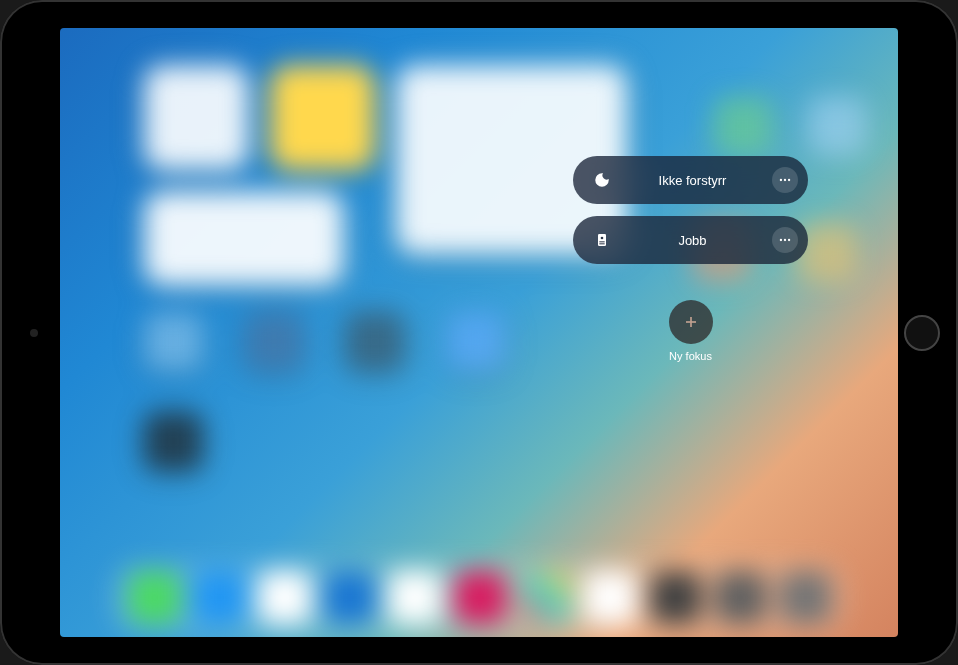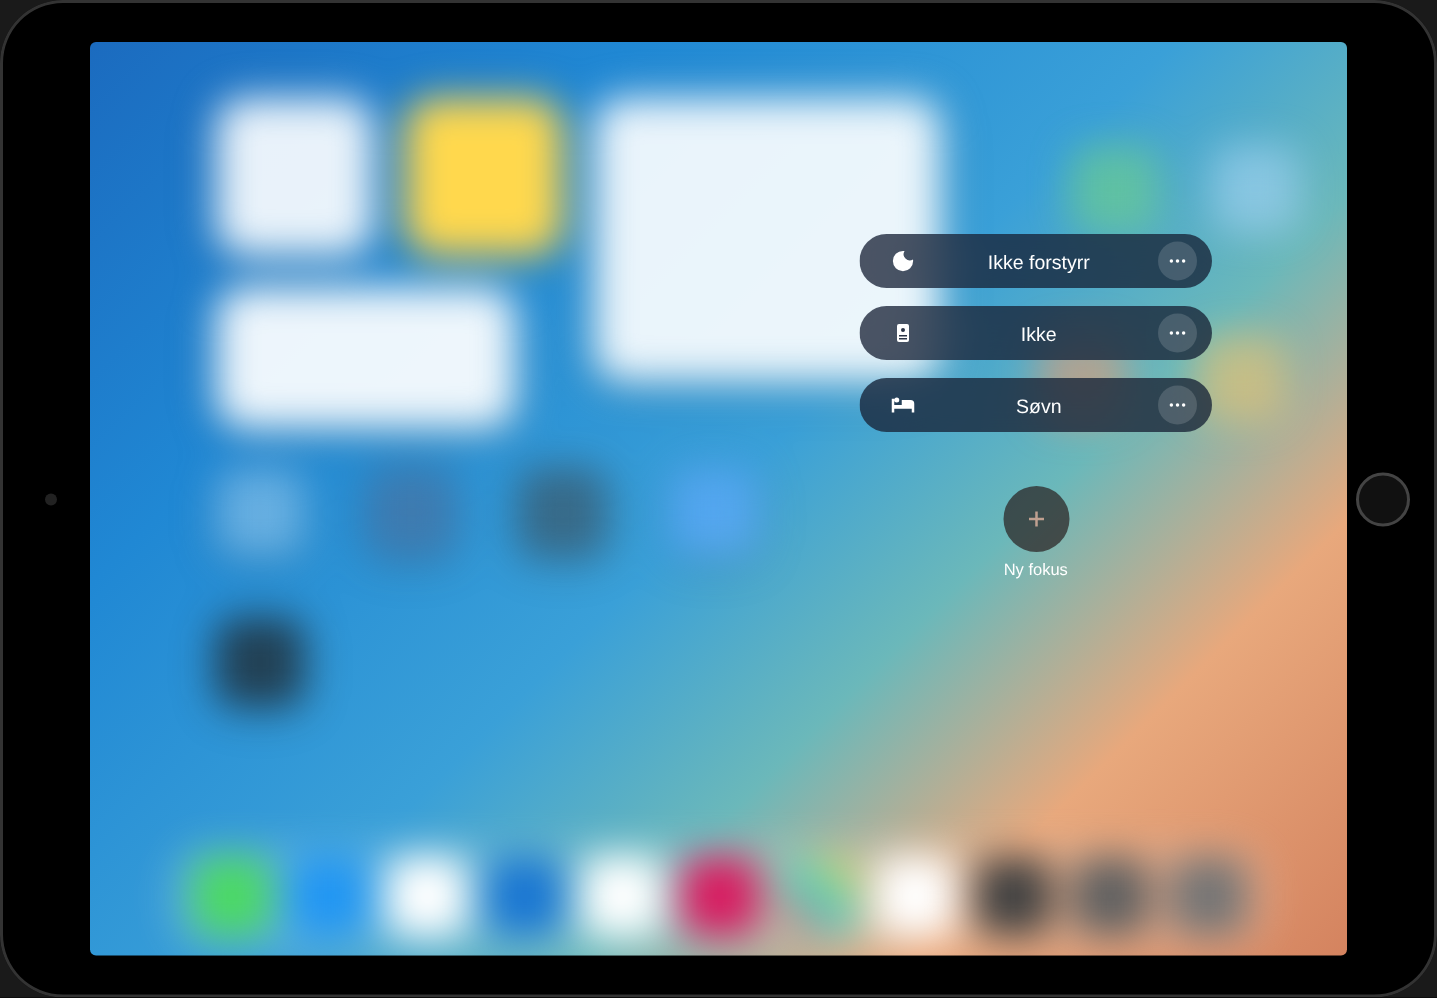--- a/index.html
+++ b/index.html
@@ -159,21 +159,21 @@
       position: absolute;
       top: 128px;
       right: 90px;
       width: 235px;
       display: flex;
       flex-direction: column;
       gap: 12px;
     }
 
     .focus-item {
-      height: 36px;
+      height: 48px;
       background: rgba(20, 30, 50, 0.75);
       backdrop-filter: blur(20px);
       border-radius: 24px;
       display: flex;
       align-items: center;
       padding: 0 10px 0 18px;
       color: #fff;
       cursor: pointer;
     }
 
@@ -315,45 +315,30 @@
 
       <div class="focus-item">
         <span class="focus-icon">
           <svg viewBox="0 0 24 24" fill="#fff" width="16" height="16">
               <rect x="6" y="3" width="12" height="18" rx="2"></rect>
               <circle cx="12" cy="9" r="2" fill="rgba(20,30,50,0.9)"></circle>
               <rect x="8" y="14" width="8" height="1.5" fill="rgba(20,30,50,0.9)"></rect>
               <rect x="8" y="17" width="8" height="1.5" fill="rgba(20,30,50,0.9)"></rect>
             </svg>
         </span>
-        <span class="focus-label">Ikke</span>
+        <span class="focus-label">Jobb</span>
         <span class="focus-more">
           <svg viewBox="0 0 24 24" fill="#fff">
               <circle cx="5" cy="12" r="2"></circle>
               <circle cx="12" cy="12" r="2"></circle>
               <circle cx="19" cy="12" r="2"></circle>
             </svg>
         </span>
       </div>
 
-      <div class="focus-item">
-        <span class="focus-icon">
-          <svg viewBox="0 0 24 24" fill="#fff" width="20" height="20">
-              <path d="M3 7v11h2v-3h14v3h2v-7a3 3 0 0 0-3-3h-7v4H5V7H3zm4 3a2 2 0 1 0 0-4 2 2 0 0 0 0 4z"></path>
-            </svg>
-        </span>
-        <span class="focus-label">Søvn</span>
-        <span class="focus-more">
-          <svg viewBox="0 0 24 24" fill="#fff">
-              <circle cx="5" cy="12" r="2"></circle>
-              <circle cx="12" cy="12" r="2"></circle>
-              <circle cx="19" cy="12" r="2"></circle>
-            </svg>
-        </span>
-      </div>
 
       <div class="new-focus">
         <div class="new-focus-button">
           <svg viewBox="0 0 24 24" width="20" height="20" stroke="#c0a090" stroke-width="2" fill="none">
               <line x1="12" y1="6" x2="12" y2="18"></line>
               <line x1="6" y1="12" x2="18" y2="12"></line>
             </svg>
         </div>
         <span class="new-focus-label">Ny fokus</span>
       </div>

